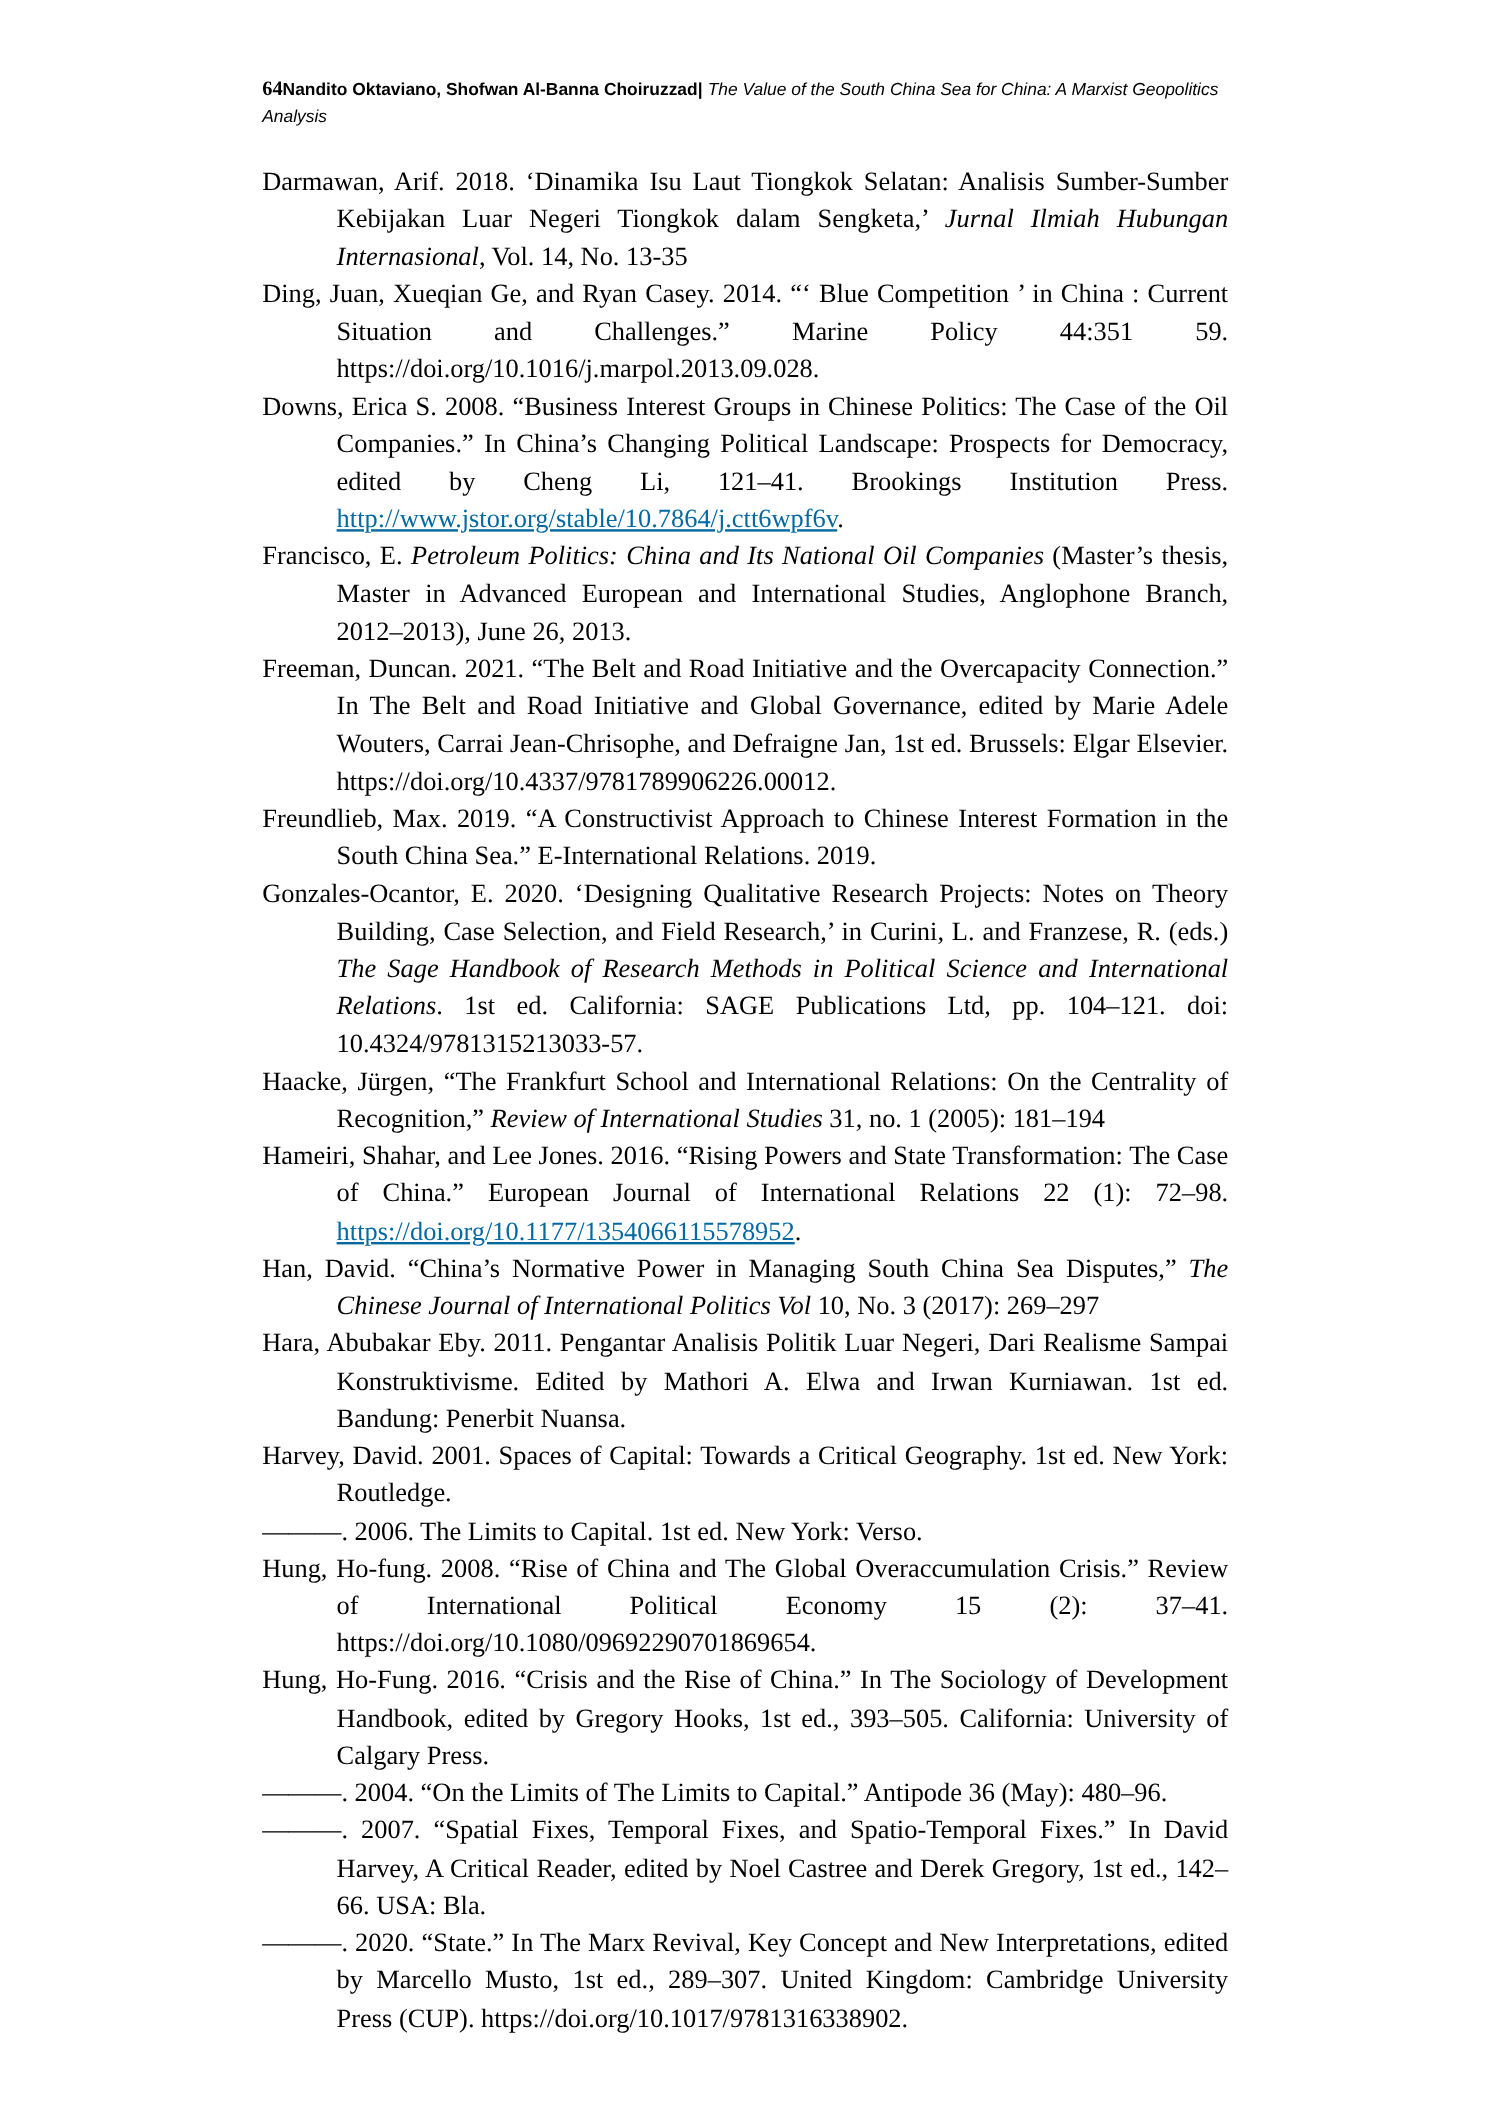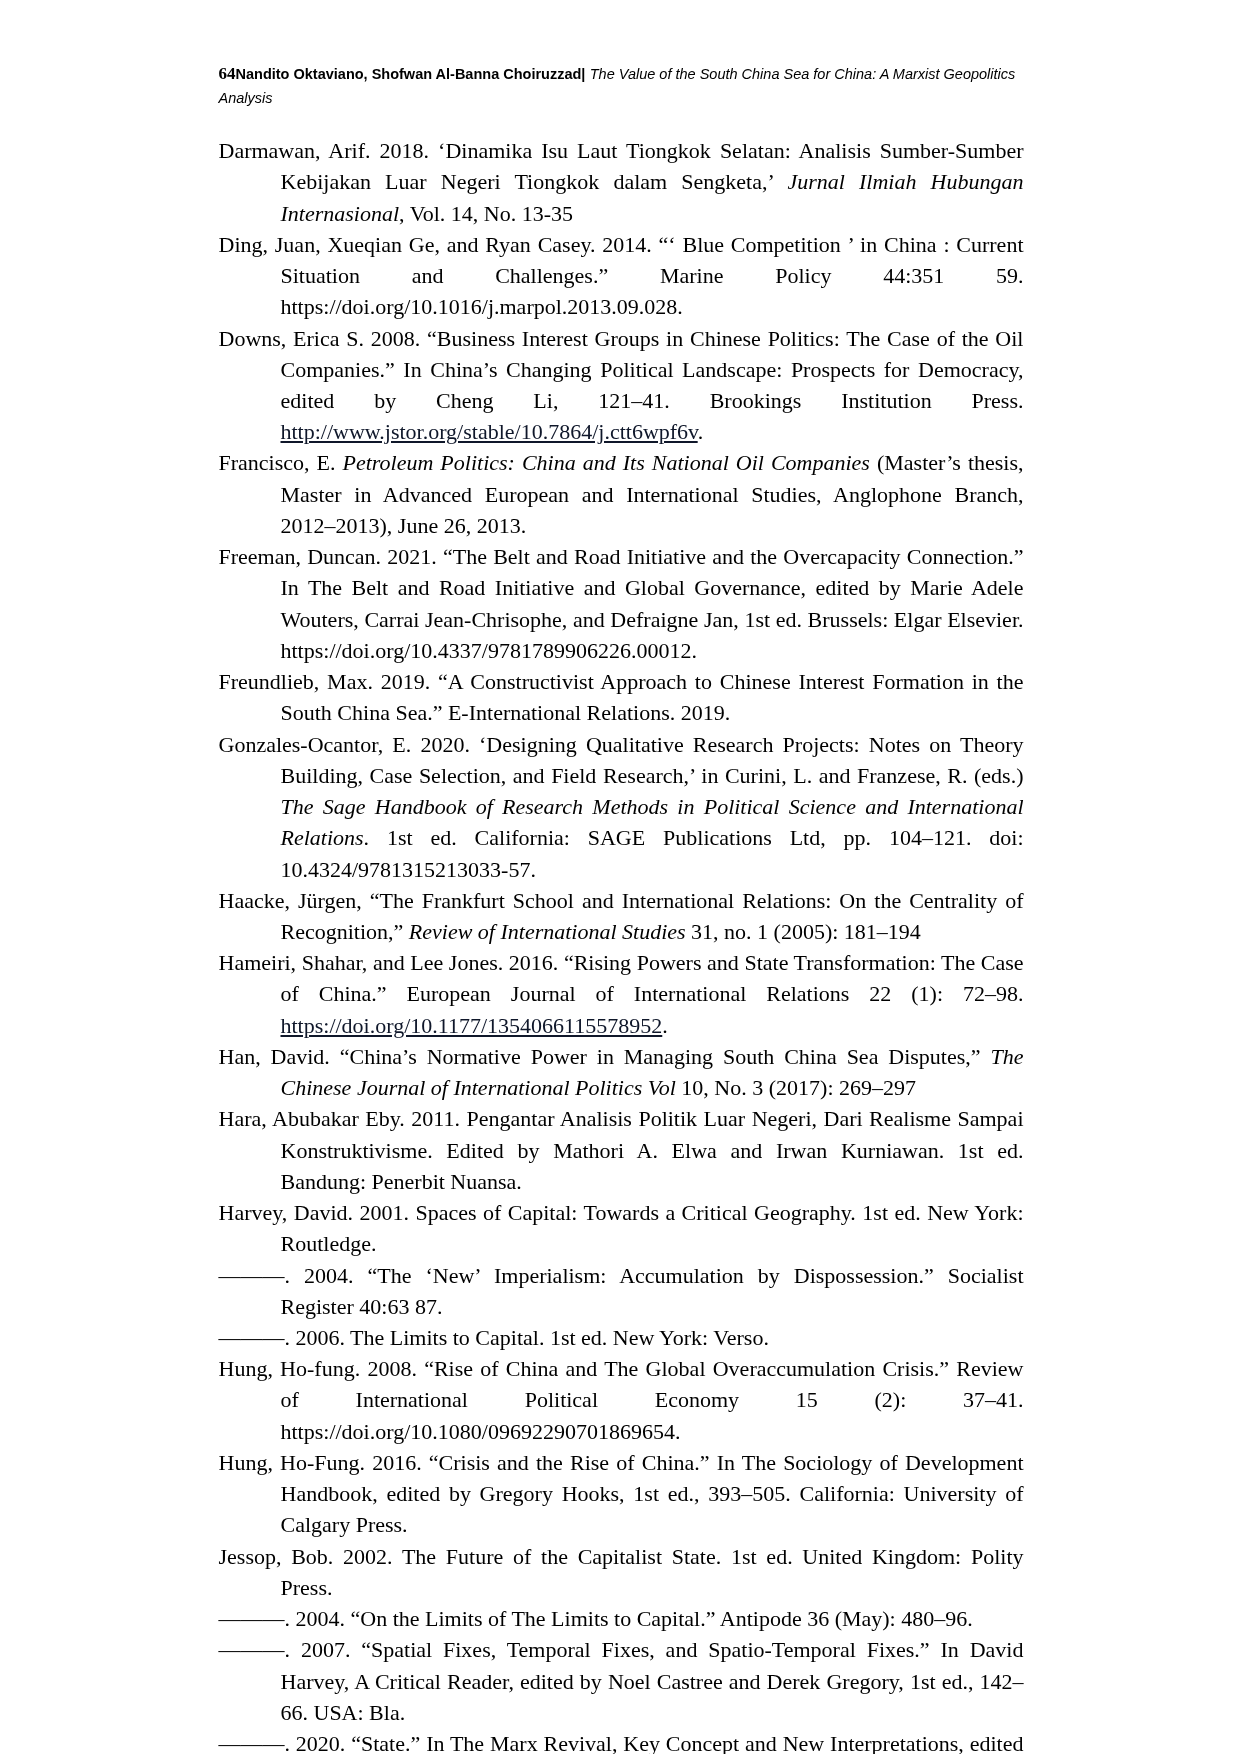--- a/index.html
+++ b/index.html
@@ -46,21 +46,21 @@
   }
   .ref {
     margin: 0 0 0 0;
     padding-left: 62px;
     text-indent: -62px;
   }
   .ref i {
     font-style: italic;
   }
   a.link {
-    color: #0f172a;
+    color: #0369a1;
     text-decoration: underline;
   }
   .footer-rule {
     position: absolute;
     left: 145px;
     right: 145px;
     bottom: 108px;
     border-top: 0px solid #ffffff;
   }
 </style>
@@ -79,24 +79,22 @@
       <div class="ref" id="ref-downs-2008"><span>Downs, Erica S. 2008. “Business Interest Groups in Chinese Politics: The Case of the Oil Companies.” In China’s Changing Political Landscape: Prospects for Democracy, edited by Cheng Li, 121–41. Brookings Institution Press. </span><a class="link" href="#">http://www.jstor.org/stable/10.7864/j.ctt6wpf6v</a><span>.</span></div>
       <div class="ref" id="ref-francisco"><span>Francisco, E. </span><i>Petroleum Politics: China and Its National Oil Companies </i><span>(Master’s thesis, Master in Advanced European and International Studies, Anglophone Branch, 2012–2013), June 26, 2013.</span></div>
       <div class="ref" id="ref-freeman"><span>Freeman, Duncan. 2021. “The Belt and Road Initiative and the Overcapacity Connection.” In The Belt and Road Initiative and Global Governance, edited by Marie Adele Wouters, Carrai Jean-Chrisophe, and Defraigne Jan, 1st ed. Brussels: Elgar Elsevier. https://doi.org/10.4337/9781789906226.00012.</span></div>
       <div class="ref" id="ref-freundlieb"><span>Freundlieb, Max. 2019. “A Constructivist Approach to Chinese Interest Formation in the South China Sea.” E-International Relations. 2019.</span></div>
       <div class="ref" id="ref-gonzales-ocantor"><span>Gonzales-Ocantor, E. 2020. ‘Designing Qualitative Research Projects: Notes on Theory Building, Case Selection, and Field Research,’ in Curini, L. and Franzese, R. (eds.) </span><i>The Sage Handbook of Research Methods in Political Science and International Relations</i><span>. 1st ed. California: SAGE Publications Ltd, pp. 104–121. doi: 10.4324/9781315213033-57.</span></div>
       <div class="ref" id="ref-haacke"><span>Haacke, Jürgen, “The Frankfurt School and International Relations: On the Centrality of Recognition,” </span><i>Review of International Studies </i><span>31, no. 1 (2005): 181–194</span></div>
       <div class="ref" id="ref-hameiri"><span>Hameiri, Shahar, and Lee Jones. 2016. “Rising Powers and State Transformation: The Case of China.” European Journal of International Relations 22 (1): 72–98. </span><a class="link" href="#">https://doi.org/10.1177/1354066115578952</a><span>.</span></div>
       <div class="ref" id="ref-han"><span>Han, David. “China’s Normative Power in Managing South China Sea Disputes,” </span><i>The Chinese Journal of International Politics Vol </i><span>10, No. 3 (2017): 269–297</span></div>
       <div class="ref" id="ref-hara"><span>Hara, Abubakar Eby. 2011. Pengantar Analisis Politik Luar Negeri, Dari Realisme Sampai Konstruktivisme. Edited by Mathori A. Elwa and Irwan Kurniawan. 1st ed. Bandung: Penerbit Nuansa.</span></div>
       <div class="ref" id="ref-harvey-2001"><span>Harvey, David. 2001. Spaces of Capital: Towards a Critical Geography. 1st ed. New York: Routledge.</span></div>
-      <div class="ref" id="ref-harvey-2004"><span>———. 2004. “The ‘New’ Imperialism: Accumulation by Dispossession.” Socialist Register 40:63 87.</span></div>
       <div class="ref" id="ref-harvey-2006"><span>———. 2006. The Limits to Capital. 1st ed. New York: Verso.</span></div>
       <div class="ref" id="ref-hung-2008"><span>Hung, Ho-fung. 2008. “Rise of China and The Global Overaccumulation Crisis.” Review of International Political Economy 15 (2): 37–41. https://doi.org/10.1080/09692290701869654.</span></div>
       <div class="ref" id="ref-hung-2016"><span>Hung, Ho-Fung. 2016. “Crisis and the Rise of China.” In The Sociology of Development Handbook, edited by Gregory Hooks, 1st ed., 393–505. California: University of Calgary Press.</span></div>
-      <div class="ref" id="ref-jessop-2002"><span>Jessop, Bob. 2002. The Future of the Capitalist State. 1st ed. United Kingdom: Polity Press.</span></div>
       <div class="ref" id="ref-jessop-2004"><span>———. 2004. “On the Limits of The Limits to Capital.” Antipode 36 (May): 480–96.</span></div>
       <div class="ref" id="ref-jessop-2007"><span>———. 2007. “Spatial Fixes, Temporal Fixes, and Spatio-Temporal Fixes.” In David Harvey, A Critical Reader, edited by Noel Castree and Derek Gregory, 1st ed., 142–66. USA: Bla.</span></div>
       <div class="ref" id="ref-jessop-2020"><span>———. 2020. “State.” In The Marx Revival, Key Concept and New Interpretations, edited by Marcello Musto, 1st ed., 289–307. United Kingdom: Cambridge University Press (CUP). https://doi.org/10.1017/9781316338902.</span></div>
     </div>
 
   <div class="footer-rule"></div>
 </div>
 
 </body></html>

